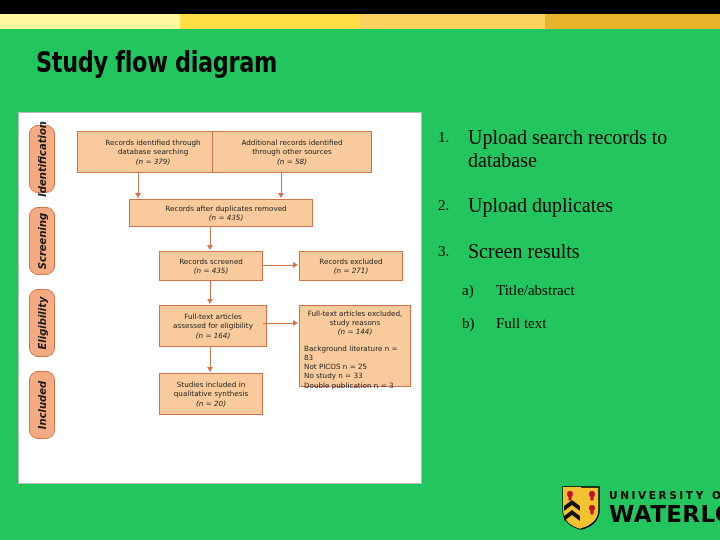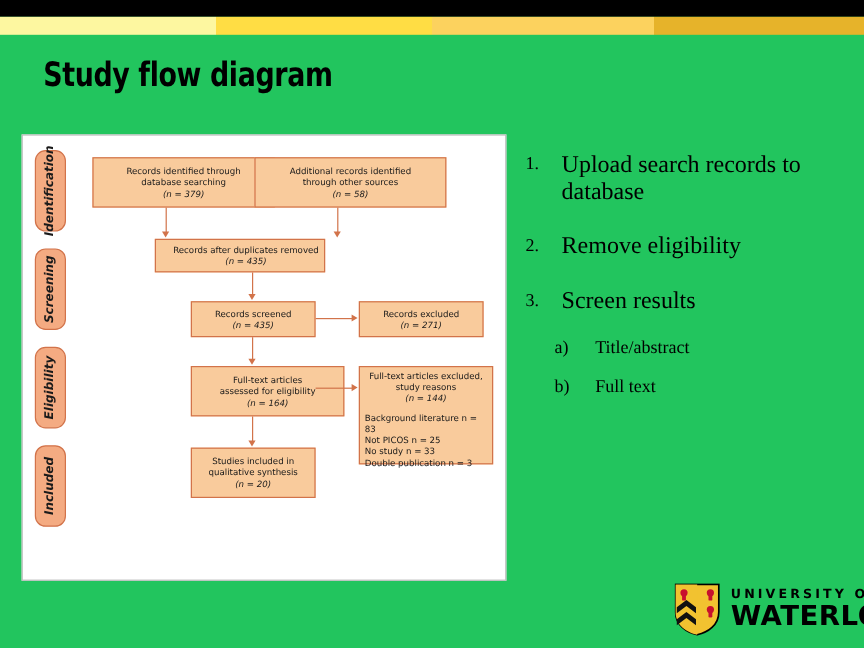--- a/index.html
+++ b/index.html
@@ -136,21 +136,21 @@
         <div>through other sources</div>
         <div class="it">(n = 58)</div>
       </div>
     </div>
 
     <div class="conn" style="left:119px;top:60px;width:1.2px;height:22px;"></div>
     <div class="conn" style="left:262px;top:60px;width:1.2px;height:22px;"></div>
     <div class="arrow-d" style="left:116px;top:80px;"></div>
     <div class="arrow-d" style="left:259px;top:80px;"></div>
 
-    <div class="box" style="left:110px;top:86px;width:142px;height:28px;padding-left:13px;">
+    <div class="box" style="left:110px;top:86px;width:184px;height:28px;padding-left:13px;">
       <div>
         <div>Records after duplicates removed</div>
         <div class="it">(n = 435)</div>
       </div>
     </div>
 
     <div class="conn" style="left:191px;top:114px;width:1.2px;height:20px;"></div>
     <div class="arrow-d" style="left:188px;top:132px;"></div>
 
     <div class="box" style="left:140px;top:138px;width:104px;height:30px;">
@@ -164,21 +164,21 @@
         <div>Records excluded</div>
         <div class="it">(n = 271)</div>
       </div>
     </div>
     <div class="conn" style="left:244px;top:152px;width:31px;height:1.2px;"></div>
     <div class="arrow-r" style="left:274px;top:149px;"></div>
 
     <div class="conn" style="left:191px;top:168px;width:1.2px;height:20px;"></div>
     <div class="arrow-d" style="left:188px;top:186px;"></div>
 
-    <div class="box" style="left:140px;top:192px;width:128px;height:42px;">
+    <div class="box" style="left:140px;top:192px;width:108px;height:42px;">
       <div>
         <div>Full-text articles</div>
         <div>assessed for eligibility</div>
         <div class="it">(n = 164)</div>
       </div>
     </div>
     <div class="box left-align" style="left:280px;top:192px;width:112px;height:82px;">
       <div style="text-align:center;">
         <div>Full-text articles excluded,</div>
         <div>study reasons</div>
@@ -206,21 +206,21 @@
     </div>
   </div>
 
   <div class="rlist">
     <div class="ritem">
       <div class="rnum">1.</div>
       <div class="rtxt">Upload search records to database</div>
     </div>
     <div class="ritem">
       <div class="rnum">2.</div>
-      <div class="rtxt">Remove eligibility</div>
+      <div class="rtxt">Upload duplicates</div>
     </div>
     <div class="ritem">
       <div class="rnum">3.</div>
       <div class="rtxt">Screen results</div>
     </div>
   </div>
 
   <div class="sublist">
     <div class="sitem">
       <div class="snum">a)</div>

